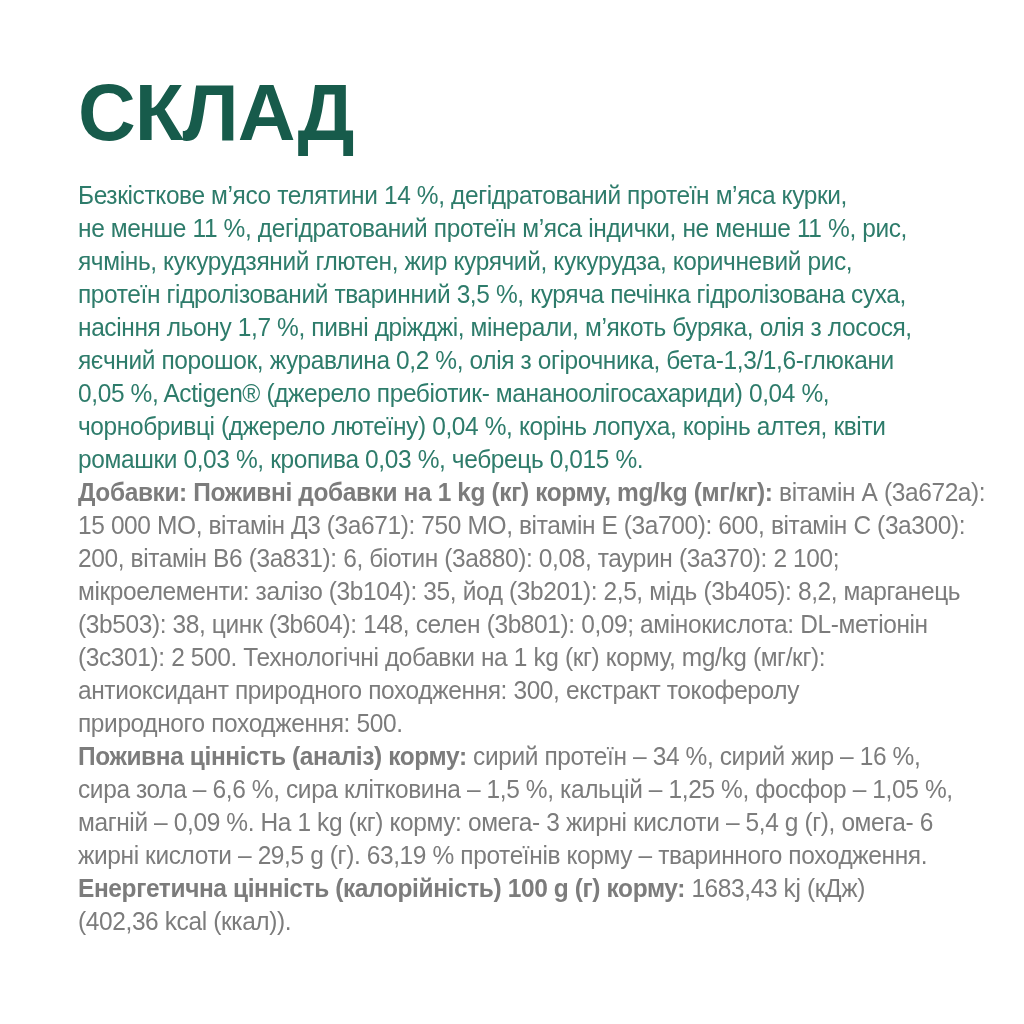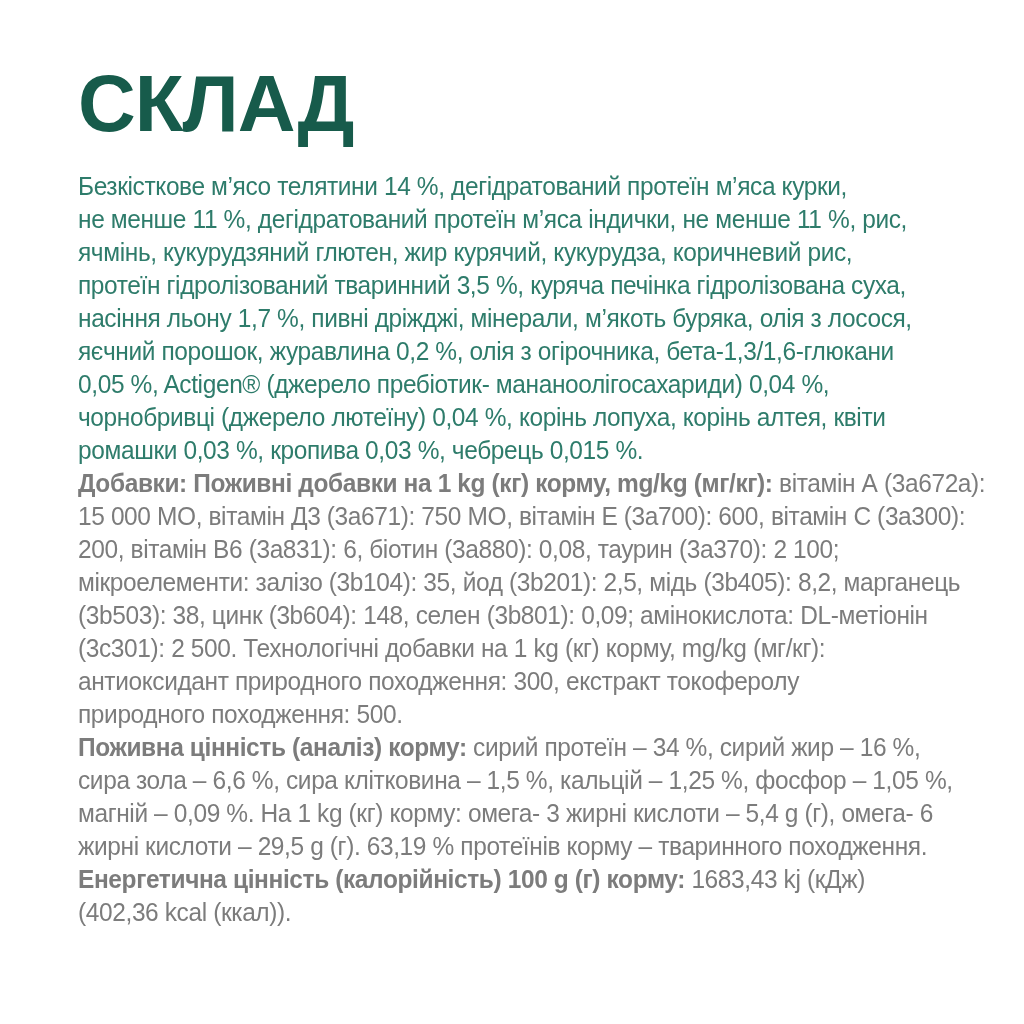--- a/index.html
+++ b/index.html
@@ -11,21 +11,21 @@
     background: #ffffff;
     font-family: "Liberation Sans", sans-serif;
   }
   .page {
     position: absolute;
     left: 78px;
     top: 58px;
     width: 890px;
   }
   .title {
-    margin: 4px 0 24px 0;
+    margin: 13px 0 24px 0;
     font-size: 80px;
     line-height: 1.05;
     font-weight: 700;
     letter-spacing: -1px;
   }
   .text-block {
     transform: scaleX(0.96);
     transform-origin: left top;
   }
   .section {

